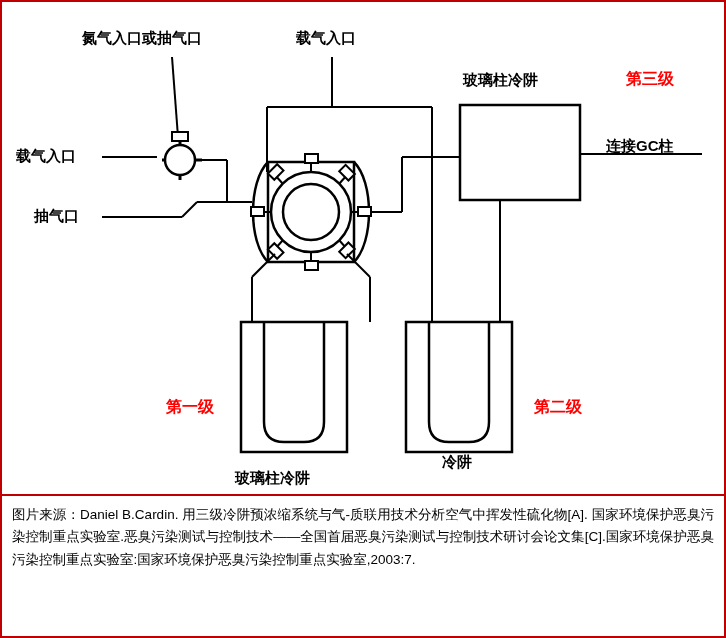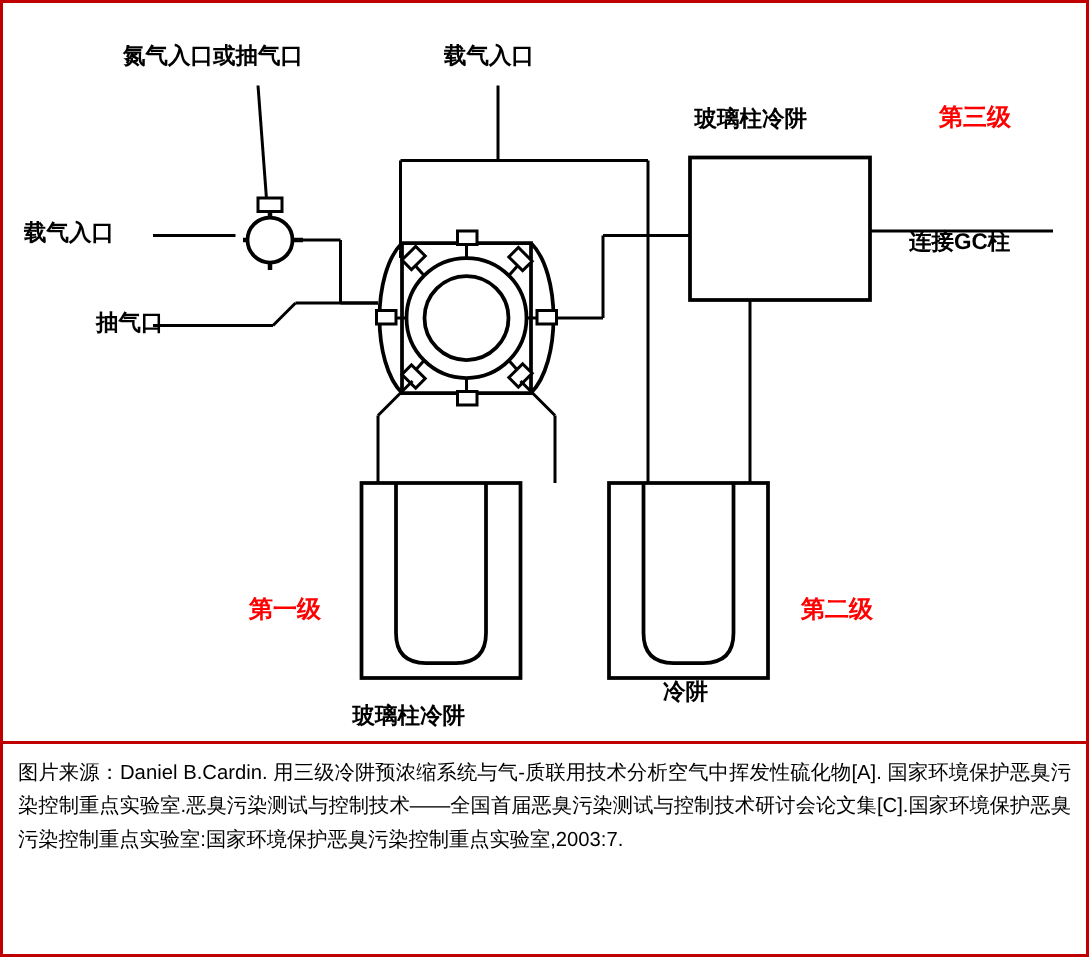--- a/index.html
+++ b/index.html
@@ -155,24 +155,24 @@
         <path d="M 262 320 L 262 420 Q 262 440 282 440 L 302 440 Q 322 440 322 420 L 322 320" stroke-width="2.5"></path>
 
         <rect x="404" y="320" width="106" height="130" stroke-width="2.5"></rect>
         <path d="M 427 320 L 427 420 Q 427 440 447 440 L 467 440 Q 487 440 487 420 L 487 320" stroke-width="2.5"></path>
       </g>
     </svg>
 
     <div class="lbl" style="left:80px; top:28px;">氮气入口或抽气口</div>
     <div class="lbl" style="left:294px; top:28px;">载气入口</div>
     <div class="lbl" style="left:14px; top:146px;">载气入口</div>
-    <div class="lbl" style="left:32px; top:206px;margin-left:30px;">抽气口</div>
+    <div class="lbl" style="left:32px; top:206px;">抽气口</div>
     <div class="lbl" style="left:461px; top:70px;">玻璃柱冷阱</div>
     <div class="lbl red big" style="left:588px; top:68px;margin-left:36px;">第三级</div>
-    <div class="lbl" style="left:604px; top:152px;">连接GC柱</div>
+    <div class="lbl" style="left:604px; top:136px;">连接GC柱</div>
     <div class="lbl red big" style="left:164px; top:396px;">第一级</div>
     <div class="lbl red big" style="left:532px; top:396px;text-align:center;">第二级</div>
     <div class="lbl" style="left:233px; top:468px;">玻璃柱冷阱</div>
     <div class="lbl" style="left:440px; top:452px;">冷阱</div>
   </div>
 
   <div id="divider"></div>
 
   <div id="caption">图片来源：Daniel B.Cardin. 用三级冷阱预浓缩系统与气-质联用技术分析空气中挥发性硫化物[A]. 国家环境保护恶臭污染控制重点实验室.恶臭污染测试与控制技术——全国首届恶臭污染测试与控制技术研讨会论文集[C].国家环境保护恶臭污染控制重点实验室:国家环境保护恶臭污染控制重点实验室,2003:7.</div>
 

